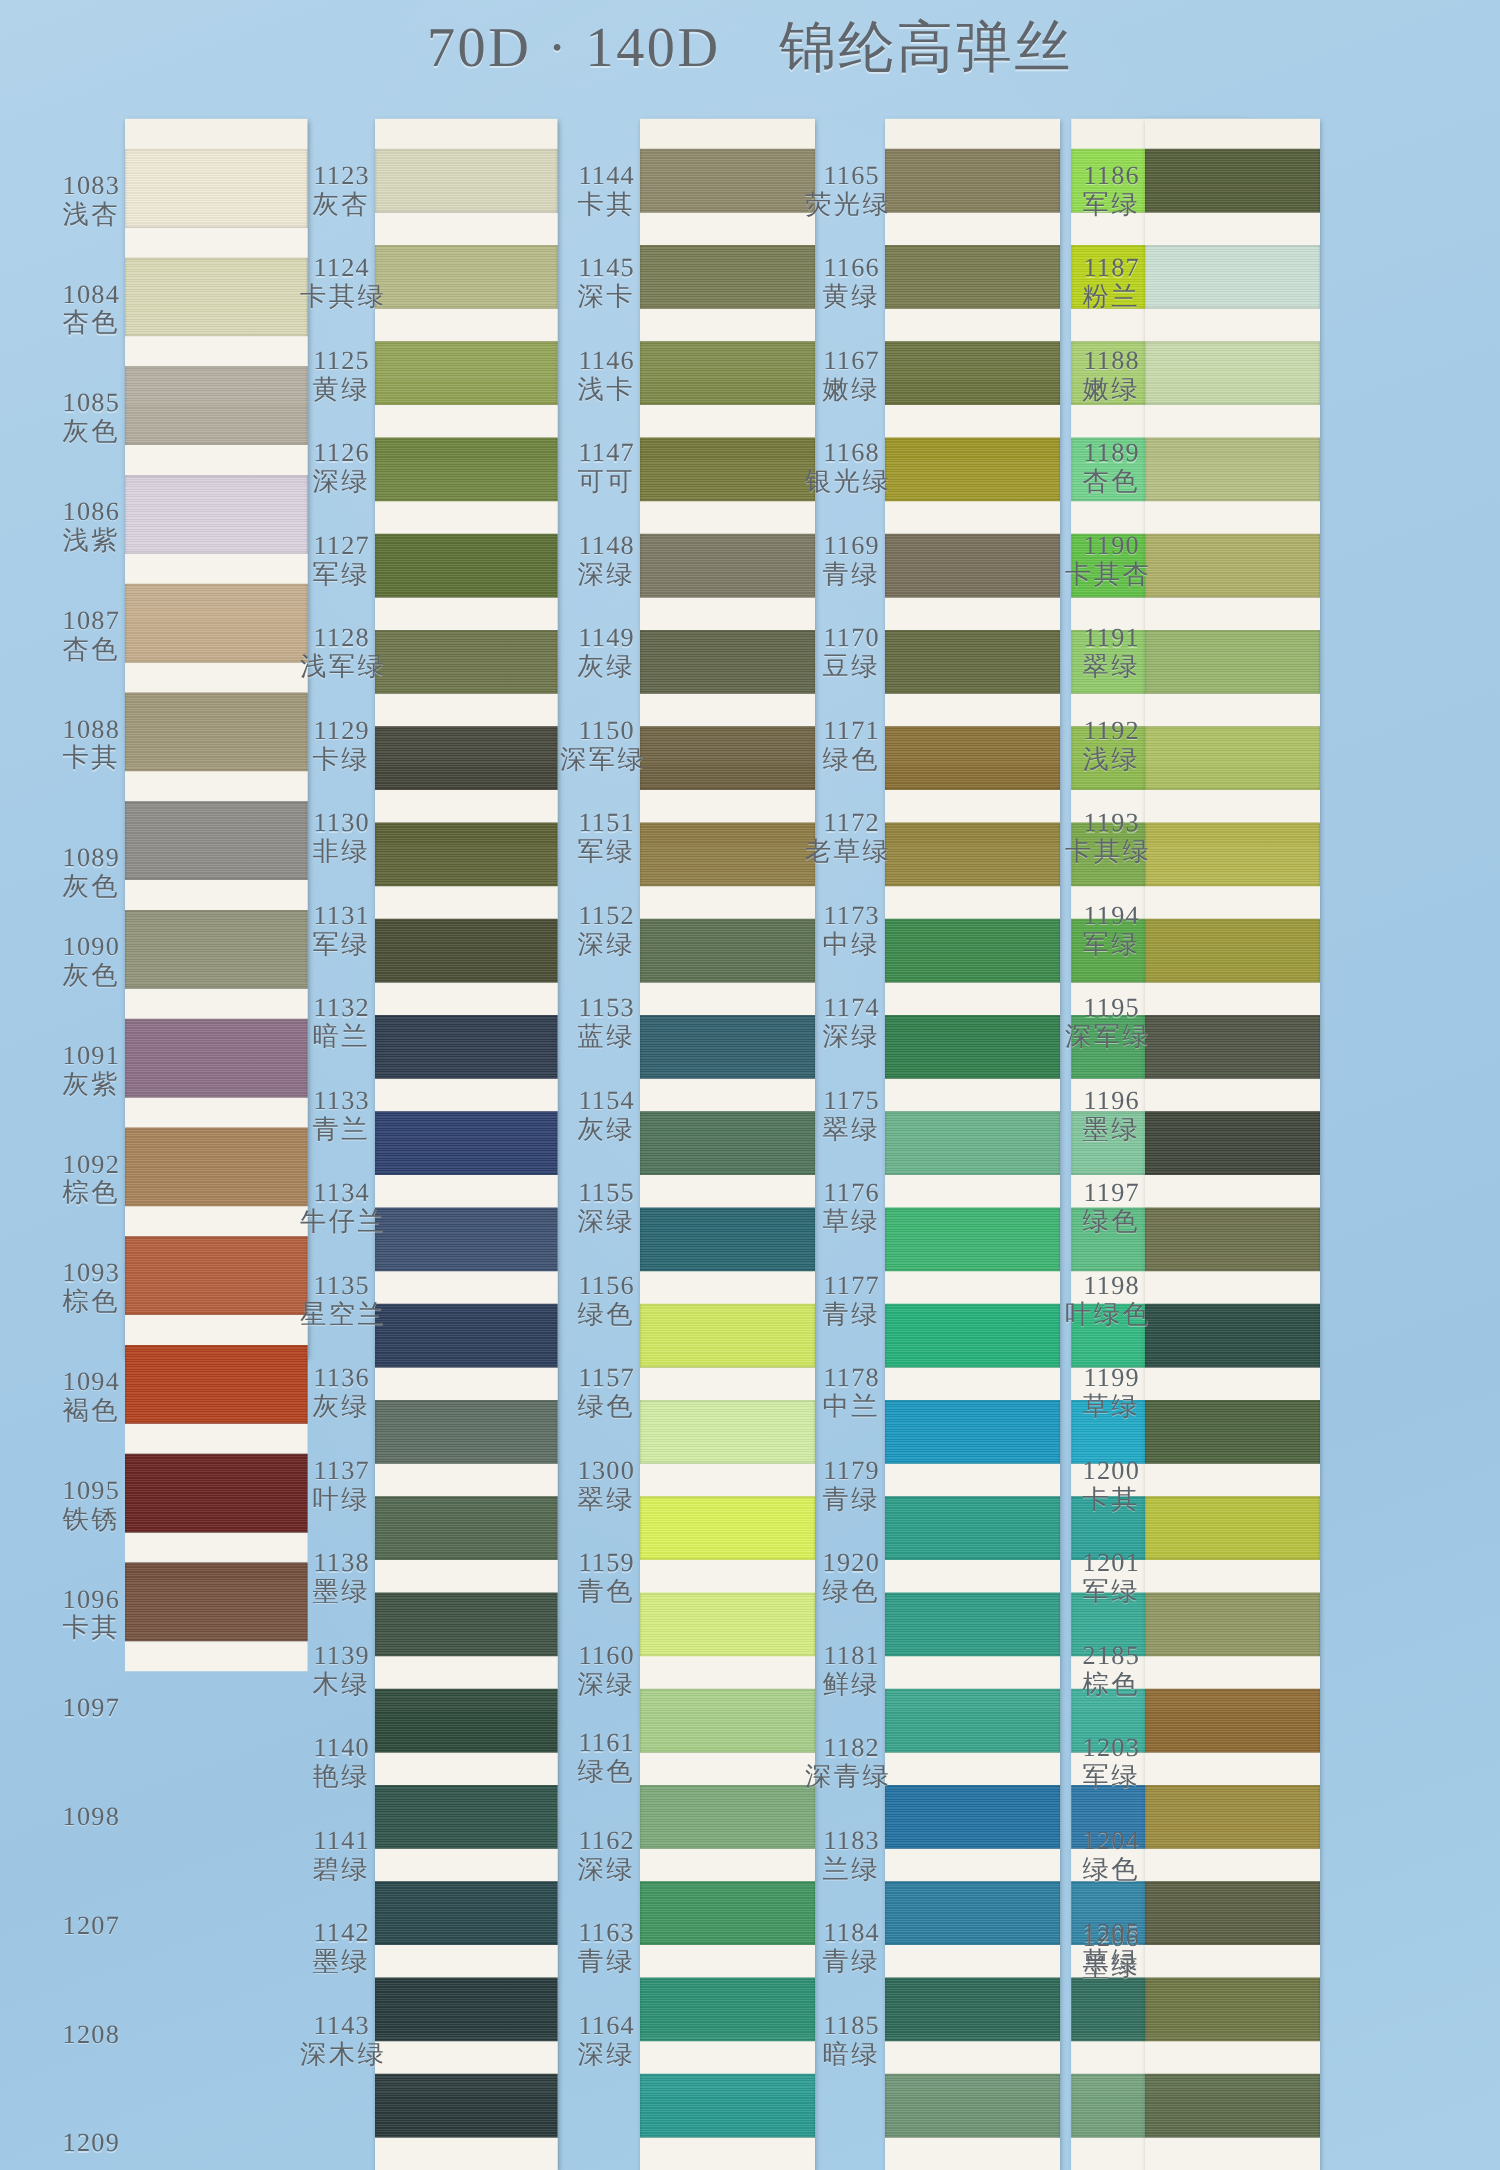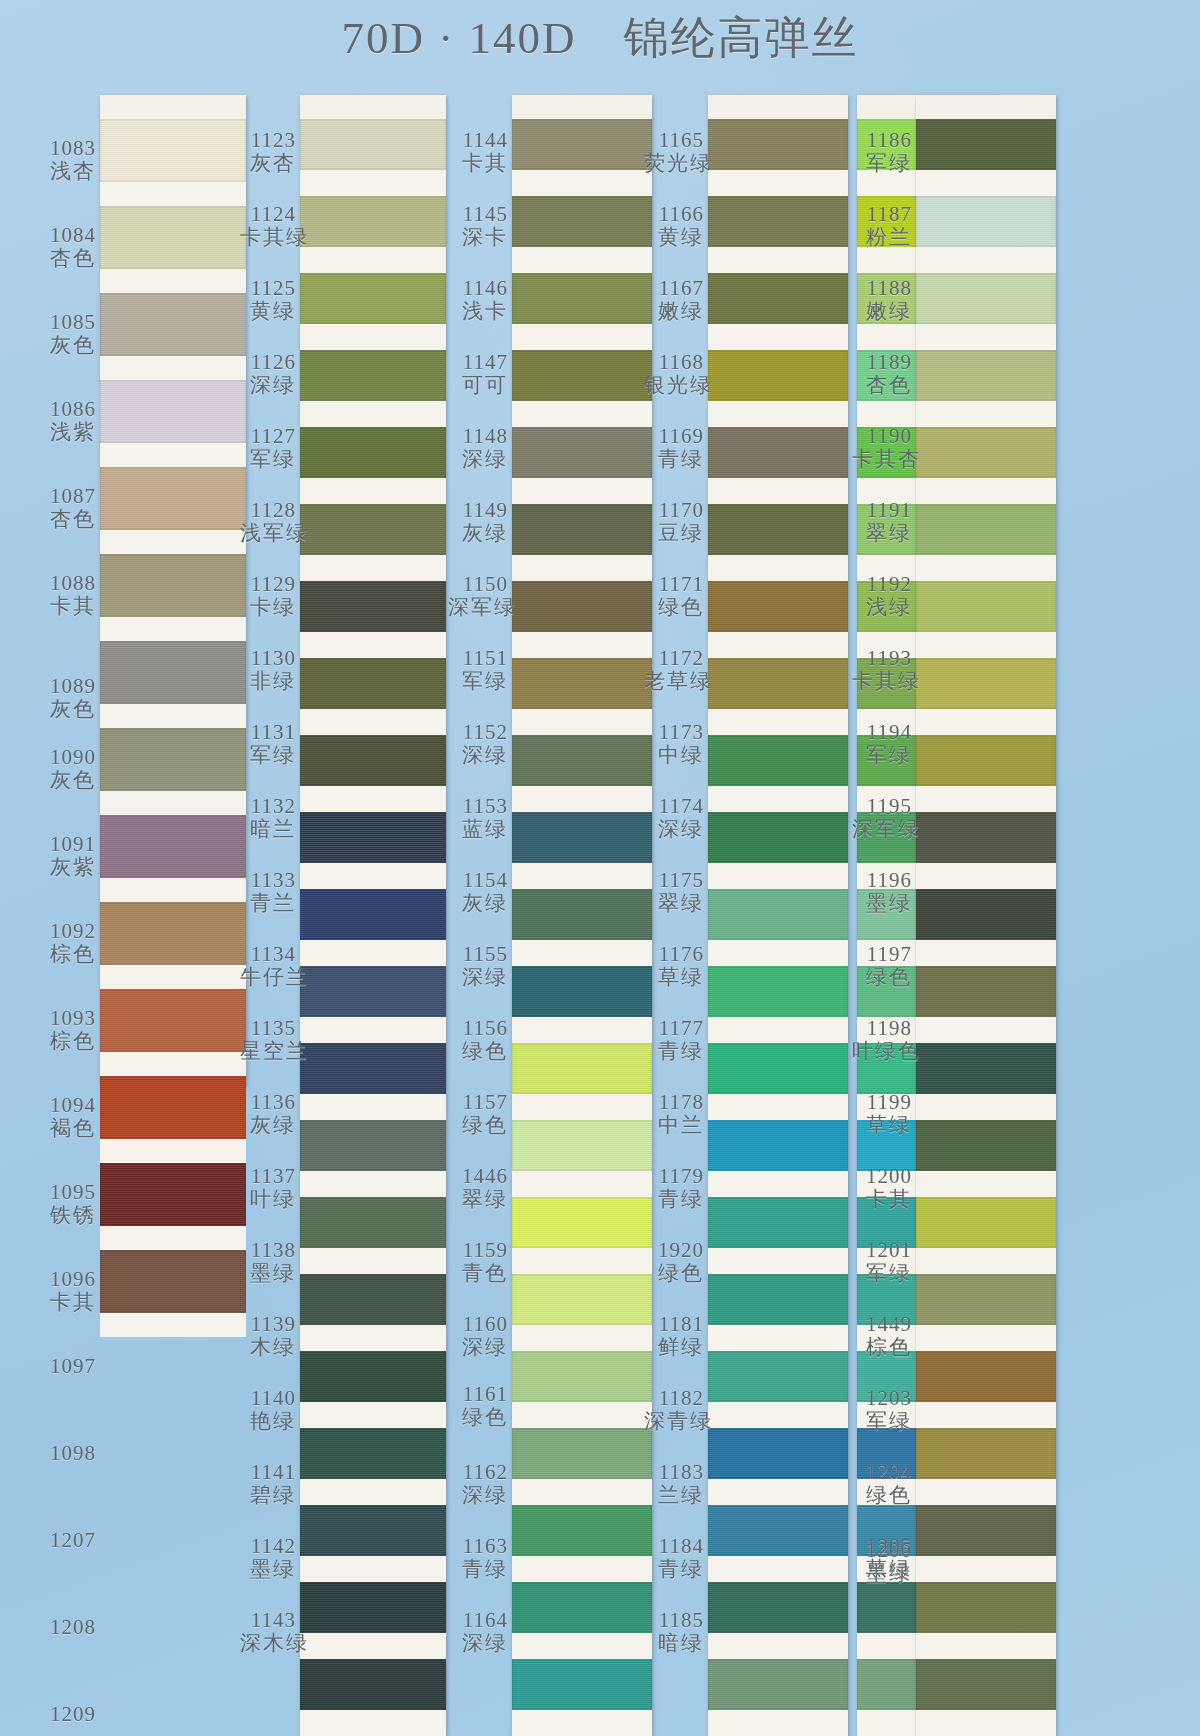--- a/index.html
+++ b/index.html
@@ -419,21 +419,21 @@
       </div>
       <div class="lbl rt" style="top: 922px; width: 60px;">
         <span class="code">1156</span>
         <span class="name">绿色</span>
       </div>
       <div class="lbl rt" style="top: 996px; width: 60px;">
         <span class="code">1157</span>
         <span class="name">绿色</span>
       </div>
       <div class="lbl rt" style="top: 1070px; width: 60px;">
-        <span class="code">1446</span>
+        <span class="code">1300</span>
         <span class="name">翠绿</span>
       </div>
       <div class="lbl rt" style="top: 1144px; width: 60px;">
         <span class="code">1159</span>
         <span class="name">青色</span>
       </div>
       <div class="lbl rt" style="top: 1218px; width: 60px;">
         <span class="code">1160</span>
         <span class="name">深绿</span>
       </div>
@@ -743,21 +743,21 @@
       </div>
       <div class="lbl rt" style="top: 1070px; width: 60px;">
         <span class="code">1200</span>
         <span class="name">卡其</span>
       </div>
       <div class="lbl rt" style="top: 1144px; width: 60px;">
         <span class="code">1201</span>
         <span class="name">军绿</span>
       </div>
       <div class="lbl rt" style="top: 1218px; width: 60px;">
-        <span class="code">1449</span>
+        <span class="code">2185</span>
         <span class="name">棕色</span>
       </div>
       <div class="lbl rt" style="top: 1292px; width: 60px;">
         <span class="code">1203</span>
         <span class="name">军绿</span>
       </div>
       <div class="lbl rt" style="top: 1366px; width: 60px;">
         <span class="code">1204</span>
         <span class="name">绿色</span>
       </div>

